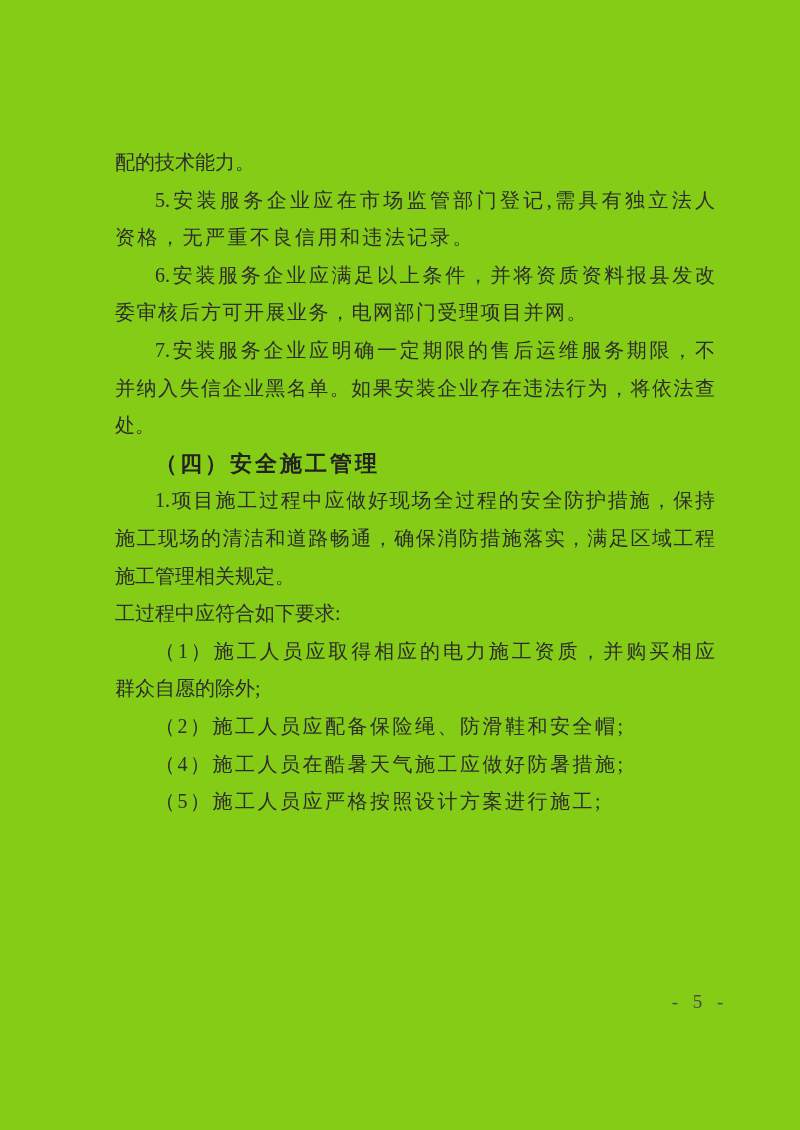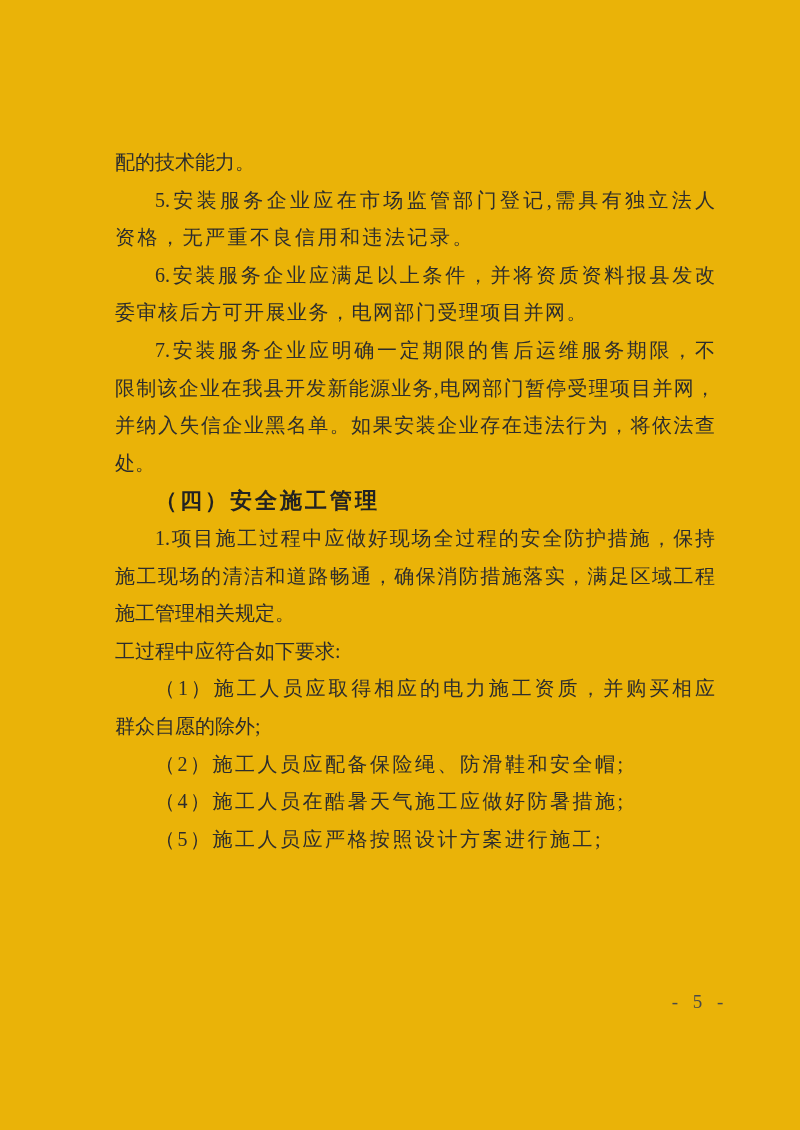--- a/index.html
+++ b/index.html
@@ -4,21 +4,21 @@
 <style>
   html, body {
     margin: 0;
     padding: 0;
     background: #ffffff;
   }
   .page {
     position: relative;
     width: 800px;
     height: 1130px;
-    background: #eab308;
+    background: #84cc16;
     overflow: hidden;
     font-family: "Liberation Serif", "DejaVu Serif", serif;
     color: #2d2d2d;
   }
   .textblock {
     position: absolute;
     left: 115px;
     top: 144px;
     width: 600px;
   }
@@ -63,21 +63,20 @@
 <body>
 
 <div class="page">
   <div class="textblock">
     <div class="line">配的技术能力。</div>
     <div class="line indent stretch">5.安装服务企业应在市场监管部门登记,需具有独立法人</div>
     <div class="line spread">资格，无严重不良信用和违法记录。</div>
     <div class="line indent stretch">6.安装服务企业应满足以上条件，并将资质资料报县发改</div>
     <div class="line spread-sm">委审核后方可开展业务，电网部门受理项目并网。</div>
     <div class="line indent stretch">7.安装服务企业应明确一定期限的售后运维服务期限，不</div>
-    <div class="line stretch">限制该企业在我县开发新能源业务,电网部门暂停受理项目并网，</div>
     <div class="line stretch">并纳入失信企业黑名单。如果安装企业存在违法行为，将依法查</div>
     <div class="line">处。</div>
     <div class="line indent heading">（四）安全施工管理</div>
     <div class="line indent stretch">1.项目施工过程中应做好现场全过程的安全防护措施，保持</div>
     <div class="line stretch">施工现场的清洁和道路畅通，确保消防措施落实，满足区域工程</div>
     <div class="line">施工管理相关规定。</div>
     <div class="line">工过程中应符合如下要求:</div>
     <div class="line indent stretch">（1）施工人员应取得相应的电力施工资质，并购买相应</div>
     <div class="line">群众自愿的除外;</div>
     <div class="line indent spread">（2）施工人员应配备保险绳、防滑鞋和安全帽;</div>

